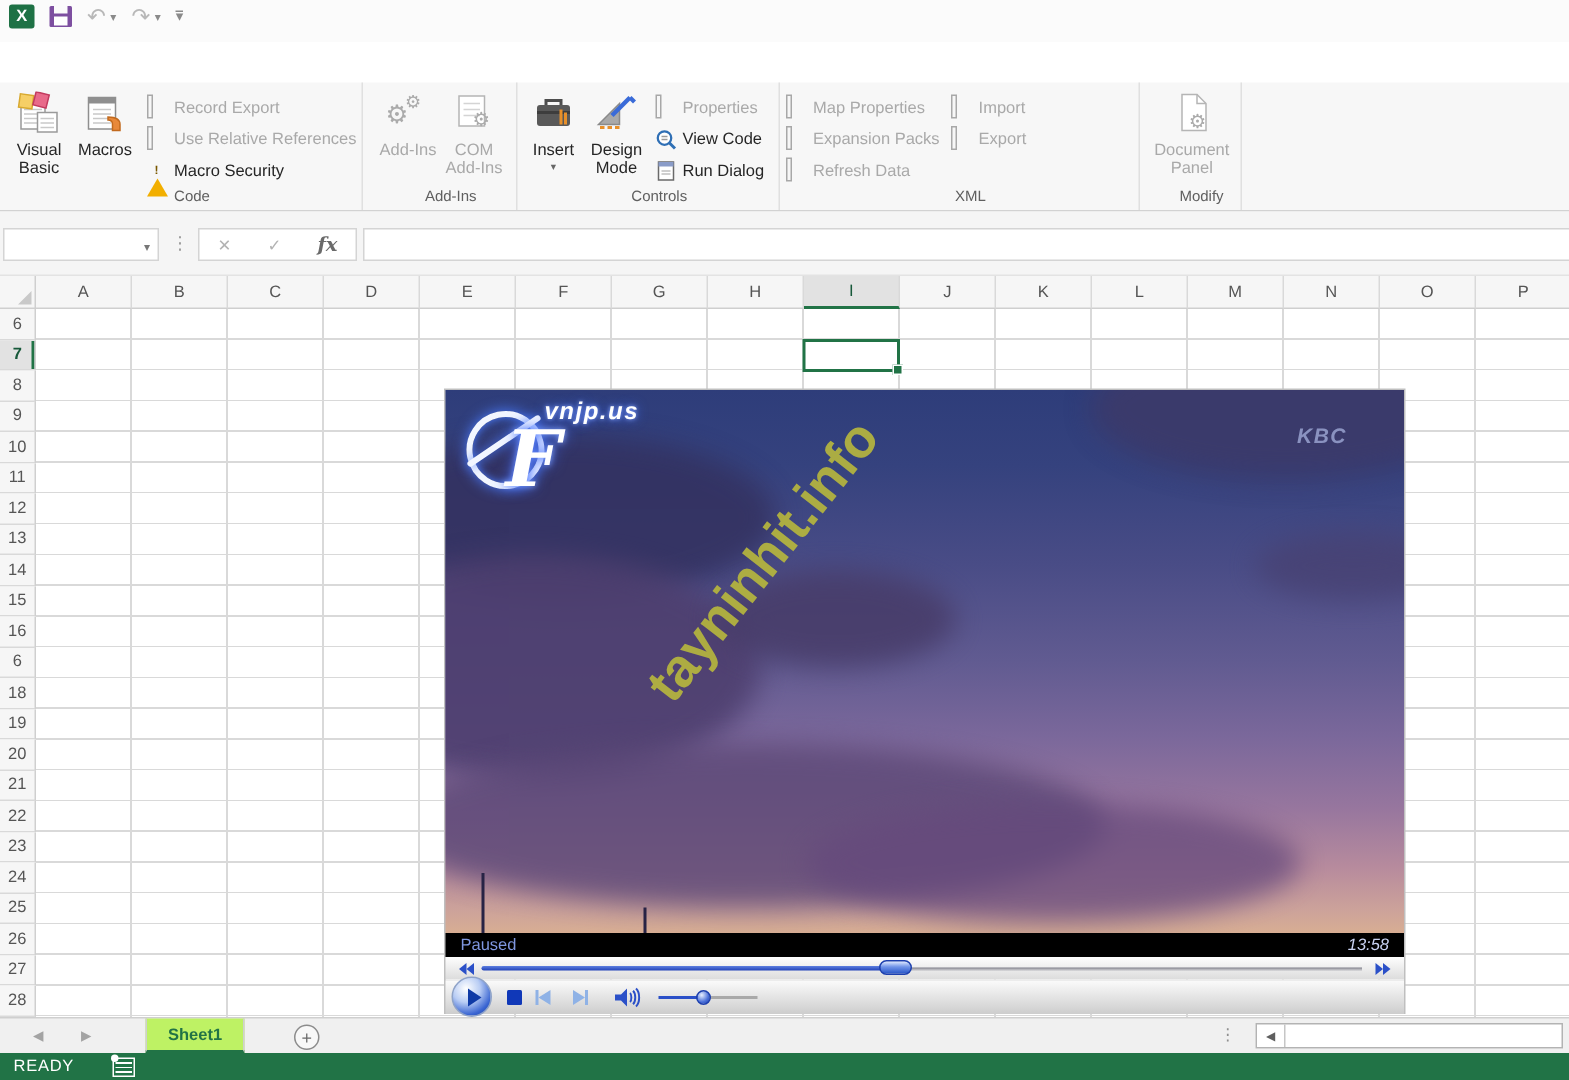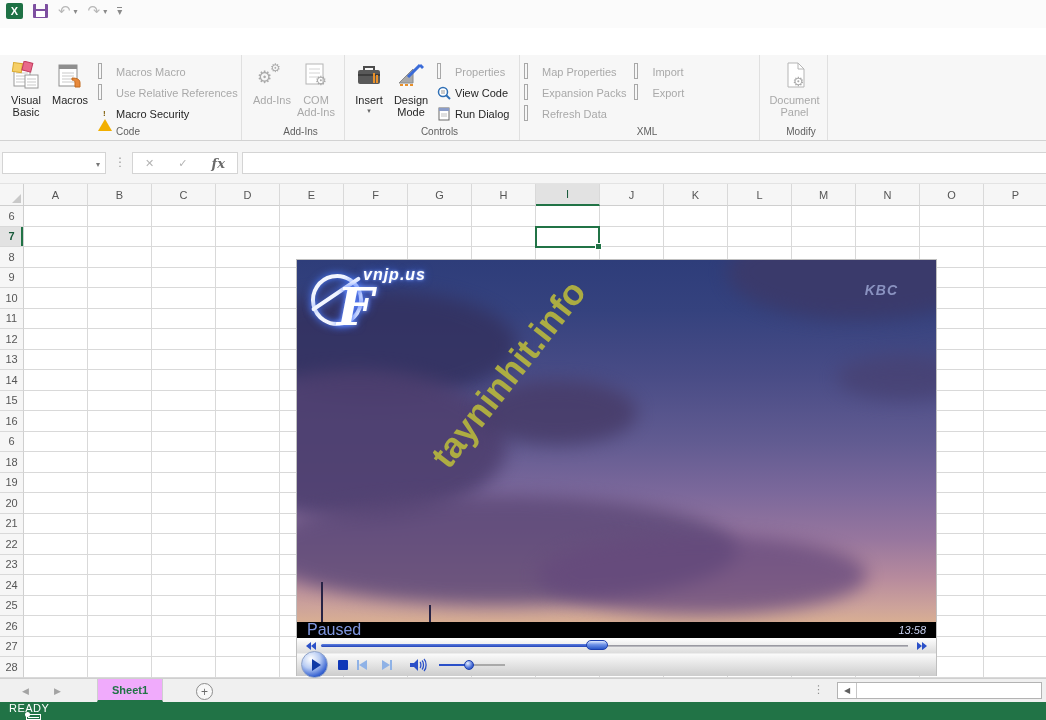--- a/index.html
+++ b/index.html
@@ -86,21 +86,21 @@
   .vlogo-slash{position:absolute;left:2px;top:26px;width:58px;height:4px;background:#f2f6ff;border-radius:2px;
                box-shadow:0 0 8px #4a7cff;transform:rotate(-34deg);}
   .vlogo-f{position:absolute;left:32px;top:10px;font-family:"DejaVu Serif",serif;font-style:italic;font-weight:bold;
            font-size:52px;color:#fff;text-shadow:0 0 10px #3f6cff,0 0 4px #9db8ff;}
   .vlogo-text{position:absolute;left:58px;top:0;font-style:italic;font-weight:bold;font-size:16px;color:#fff;
               letter-spacing:1px;text-shadow:0 0 8px #3f6cff,0 0 3px #9db8ff;}
   .kbc{position:absolute;right:38px;top:22px;font-style:italic;font-weight:bold;font-size:14px;color:#98a2cf;opacity:.85;letter-spacing:1px;}
   .wm{position:absolute;left:142px;top:182px;font-weight:bold;font-size:36px;color:#b6b63e;opacity:.92;
       transform:rotate(-52deg);transform-origin:0 50%;white-space:nowrap;}
   .pstatus{position:relative;height:16px;background:#000;display:flex;align-items:center;justify-content:space-between;padding:0 10px;box-sizing:border-box;}
-  .pstatus .st{color:#7f97e0;font-size:16px;}
+  .pstatus .st{color:#7f97e0;font-size:11px;}
   .pstatus .tm{color:#c9d2f2;font-size:11px;font-style:italic;}
   .pseek{position:relative;height:15px;background:linear-gradient(#fefefe,#dcdcdc);}
   .skipbtn{position:absolute;top:4px;width:0;height:0;border-top:4px solid transparent;border-bottom:4px solid transparent;}
   .sk-l1{left:9px;border-right:5px solid #2b50c8;} .sk-l2{left:14px;border-right:5px solid #2b50c8;}
   .sk-r1{right:14px;border-left:5px solid #2b50c8;} .sk-r2{right:9px;border-left:5px solid #2b50c8;}
   .strack{position:absolute;left:24px;right:28px;top:5px;height:5px;}
   .sprog{position:absolute;left:0;top:1px;height:3px;background:linear-gradient(#5d7fe0,#2343b8);border-radius:2px;}
   .srest{position:absolute;right:0;top:2px;height:1px;background:#b7b7bd;border-top:1px solid #9a9aa2;}
   .sthumb{position:absolute;top:-3px;width:22px;height:10px;border-radius:5px;margin-left:-11px;
           background:linear-gradient(#dfe9ff,#6f93e8 45%,#2a57c8);border:1px solid #1c3fae;box-sizing:border-box;}
@@ -117,30 +117,30 @@
   .speaker{position:absolute;left:112px;top:4px;width:20px;height:14px;}
   .vol{position:absolute;left:142px;top:10px;width:66px;height:2px;}
   .vol .vp{position:absolute;left:0;top:0;height:2px;background:#2b50c8;}
   .vol .vr{position:absolute;right:0;top:0;height:2px;background:#a9a9a9;}
   .vol .vt{position:absolute;top:-4px;width:10px;height:10px;margin-left:-5px;border-radius:50%;
            background:radial-gradient(circle at 35% 30%,#e8f0ff,#4a6fd8 60%,#1b3fae);border:1px solid #1c3fae;box-sizing:border-box;}
 
   
   .sheetrow{position:absolute;left:0;top:678px;width:1046px;height:24px;background:#f0f0f0;border-top:1px solid #cfcfcf;box-sizing:border-box;}
   .navarr{position:absolute;top:7px;font-size:9px;color:#a3a3a3;font-family:"DejaVu Sans",sans-serif;}
-  .stab{position:absolute;left:97px;top:0;height:23px;padding:0 14px;background:#f0abfc;border-left:1px solid #cfcfcf;border-right:1px solid #cfcfcf;
+  .stab{position:absolute;left:97px;top:0;height:23px;padding:0 14px;background:#bef264;border-left:1px solid #cfcfcf;border-right:1px solid #cfcfcf;
         border-bottom:2px solid #217346;box-sizing:border-box;display:flex;align-items:center;color:#217346;font-weight:bold;}
   .addsheet{position:absolute;left:196px;top:4px;width:15px;height:15px;border:1px solid #8c8c8c;border-radius:50%;
             color:#6a6a6a;display:flex;align-items:center;justify-content:center;font-size:12px;line-height:1;background:#f8f8f8;}
   .splitdots{position:absolute;left:813px;top:4px;color:#8f8f8f;font-size:11px;letter-spacing:0;}
   .hscroll{position:absolute;left:837px;top:3px;width:205px;height:17px;background:#fff;border:1px solid #b3b3b3;box-sizing:border-box;}
   .hs-btn{position:absolute;left:0;top:0;width:18px;height:15px;border-right:1px solid #c6c6c6;display:flex;align-items:center;justify-content:center;color:#5f5f5f;font-size:8px;font-family:"DejaVu Sans",sans-serif;}
 
   
-  .statusbar{position:absolute;left:0;top:702px;width:1046px;height:18px;background:#217346;color:#fff;display:flex;align-items:flex-start;flex-direction:column;}
+  .statusbar{position:absolute;left:0;top:702px;width:1046px;height:18px;background:#217346;color:#fff;display:flex;align-items:center;}
   .statusbar .mode{margin-left:9px;font-size:11px;letter-spacing:.5px;}
   .macrec{margin-left:26px;width:13px;height:11px;border:1px solid #fff;position:relative;background:transparent;}
   .macrec:before{content:"";position:absolute;left:-2px;top:-3px;width:5px;height:5px;border-radius:50%;background:#fff;}
   .macrec:after{content:"";position:absolute;left:1px;top:2px;right:1px;bottom:1px;
     background-image:repeating-linear-gradient(to bottom,#fff 0 1px,transparent 1px 3px);}
 </style>
 </head>
 <body>
 
 <div id="app">
@@ -181,21 +181,21 @@
               <rect x="4" y="4" width="18" height="4" fill="#8f8f8f"></rect>
               <path d="M7 12h12M7 15h12M7 18h12M7 21h12" stroke="#c9c9c9"></path>
               <path d="M17 17c6 0 8 2 8 5v4h-5v-4c0-2-1-3-3-3z" fill="#e8893a" stroke="#c26a1e"></path>
             </svg>
         </span>
         <span class="blabel">Macros</span>
       </div>
       <div class="smallcol" style="margin-left:6px;">
         <div class="smallitem dis">
           <span class="sic"><span class="sheet"></span></span>
-          <span>Macros Macro</span>
+          <span>Record Export</span>
         </div>
         <div class="smallitem dis">
           <span class="sic"><span class="sheet"></span></span>
           <span>Use Relative References</span>
         </div>
         <div class="smallitem">
           <span class="sic"><span class="warn-tri"></span></span>
           <span>Macro Security</span>
         </div>
       </div>

